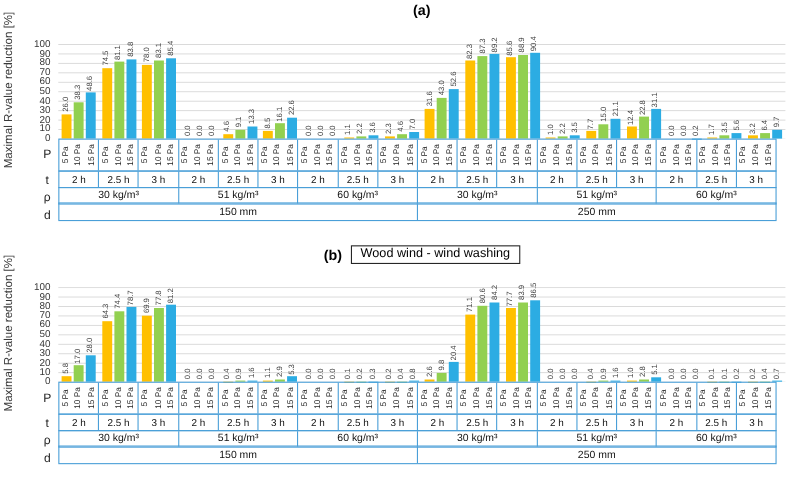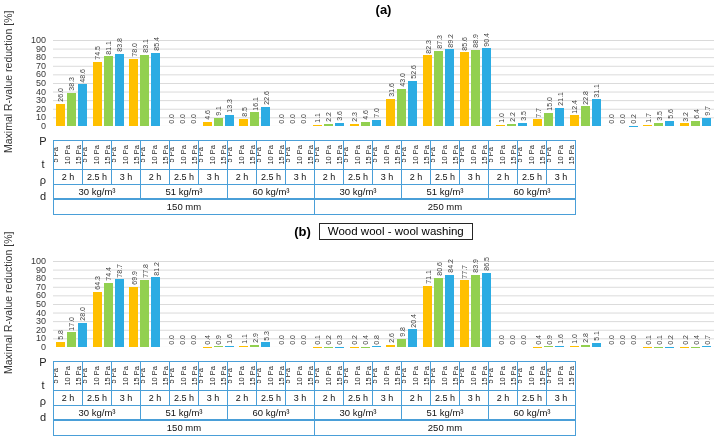--- a/index.html
+++ b/index.html
@@ -45,21 +45,21 @@
     flex: 1 1 0; height: 100%;
     display: flex; align-items: flex-end; justify-content: center; gap: 2px;
   }
   .bar { position: relative; width: 9px; }
   .bar-label {
     position: absolute; bottom: calc(100% + 2px); left: 50%;
     writing-mode: vertical-rl; transform: translateX(-50%) rotate(180deg);
     font-size: 7px; color: #404040; line-height: 1; white-space: nowrap;
   }
 
-  .xtable { position: absolute; left: 53px; top: 140px; width: 523px; }
+  .xtable { position: absolute; left: 53px; top: 126px; width: 653px; }
   .trow {
     display: flex; width: 100%;
     border: 1.2px solid #4A9FD8; margin-top: -1.2px; background: transparent;
   }
   .trow.row-p { margin-top: 0; }
   .tcell {
     flex: 1 1 0; min-width: 0;
     display: flex; align-items: center; justify-content: center;
     border-left: 1.2px solid #4A9FD8; overflow: hidden;
   }
@@ -429,21 +429,21 @@
   </div>
   <span class="rl rl-p">P</span>
   <span class="rl rl-t">t</span>
   <span class="rl rl-rho">ρ</span>
   <span class="rl rl-d">d</span>
 </div>
 
 <div class="chart-panel">
   <div class="panel-header">
     <span class="panel-tag">(b)</span>
-    <span class="panel-box">Wood wool - wool washing</span>
+    <span class="panel-box">Wood wind - wind washing</span>
   </div>
   <div class="y-title">Maximal R-value reduction [%]</div>
   <div class="yticks">
       <span class="ytick" style="top: 0px;">100</span>
       <span class="ytick" style="top: 8.6px;">90</span>
       <span class="ytick" style="top: 17.2px;">80</span>
       <span class="ytick" style="top: 25.8px;">70</span>
       <span class="ytick" style="top: 34.4px;">60</span>
       <span class="ytick" style="top: 43px;">50</span>
       <span class="ytick" style="top: 51.6px;">40</span>

